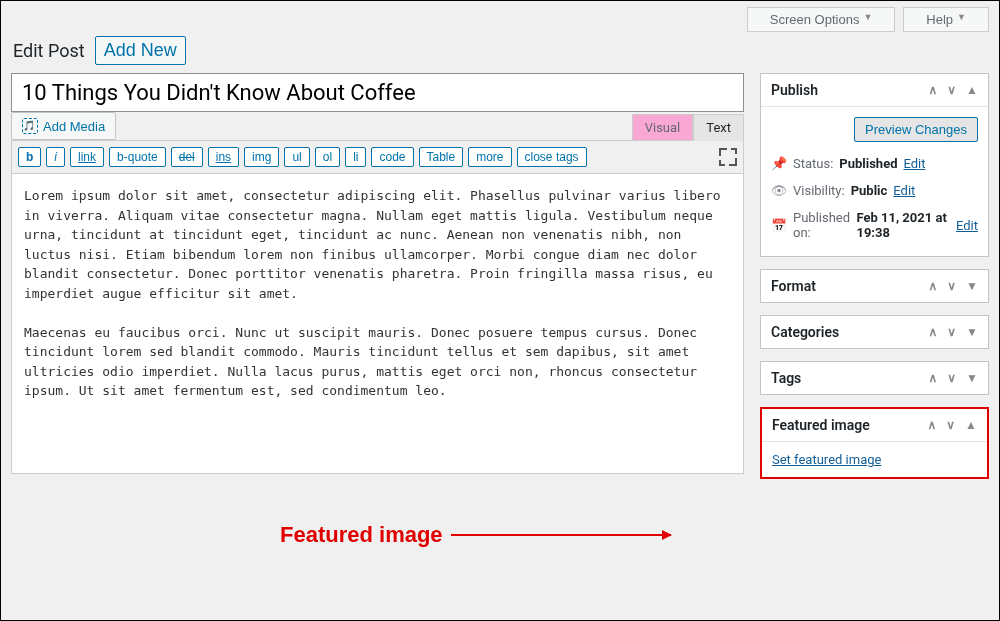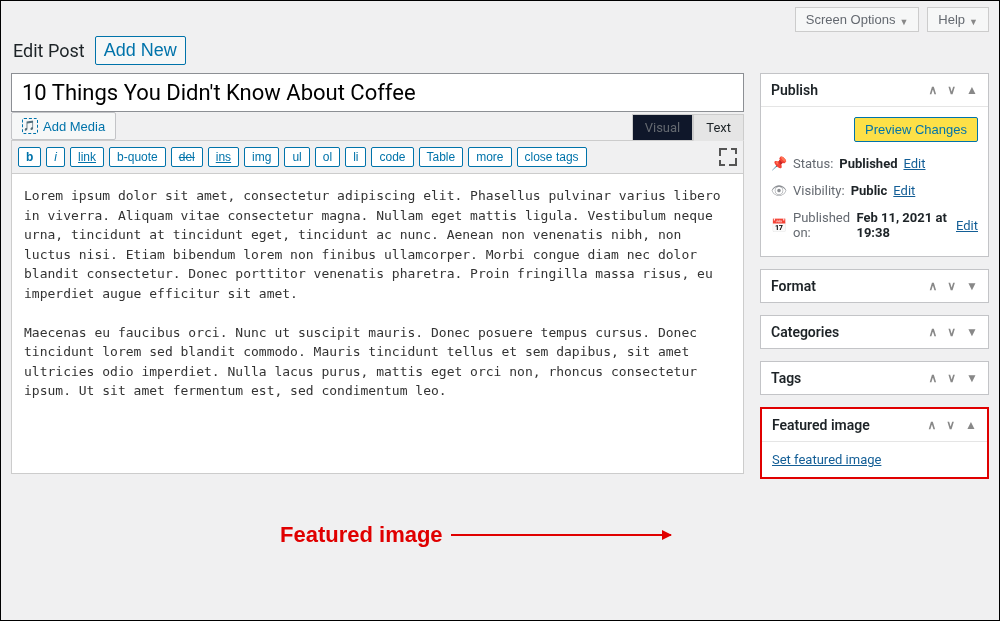--- a/index.html
+++ b/index.html
@@ -16,26 +16,26 @@
   }
   .topbar {
     display: flex;
     justify-content: flex-end;
     gap: 8px;
     padding: 6px 10px 0 10px;
   }
   .top-btn {
     background: #f6f7f7;
     border: 1px solid #ccc;
-    padding: 4px 10px;
+    padding: 4px 22px;
     font-size: 13px;
     color: #646970;
     cursor: pointer;
     display: flex;
-    align-items: flex-end;
+    align-items: flex-start;
     gap: 4px;
   }
   .sel-arrow { font-size: 9px; color: #888; }
   .page-head {
     display: flex;
     align-items: center;
     gap: 10px;
     padding: 4px 12px 8px 12px;
   }
   .page-title {
@@ -106,21 +106,21 @@
     display: flex; align-items: center; justify-content: center;
     font-size: 10px; line-height:1;
   }
   .tabs { display: flex; }
   .tab {
     border: 1px solid #ccc;
     border-bottom: none;
     padding: 5px 12px;
     font-size: 13px;
     color: #646970;
-    background: #0f172a;
+    background: #f9a8d4;
     cursor: pointer;
   }
   .tab.active {
     background: #e5e5e5;
     color: #1d2327;
     border-bottom: 1px solid #e5e5e5;
     margin-bottom: -1px;
   }
   .quicktags {
     background: #f0f0f1;
@@ -189,21 +189,21 @@
     display: flex;
     align-items: center;
     justify-content: space-between;
     cursor: pointer;
   }
   .box-arrows { display:flex; gap:10px; color:#888; font-size:12px; align-items:center;}
   .box-body { padding: 10px; border-top: 1px solid #e5e5e5; }
   .preview-btn {
     border: 1px solid #0073aa;
     color: #0073aa;
-    background: #fde047;
+    background: #e5e5e5;
     padding: 4px 10px;
     font-size: 13px;
     float: right;
     cursor: pointer;
     border-radius: 2px;
     margin-bottom: 8px;
   }
   .pub-row {
     clear: both;
     display: flex;

